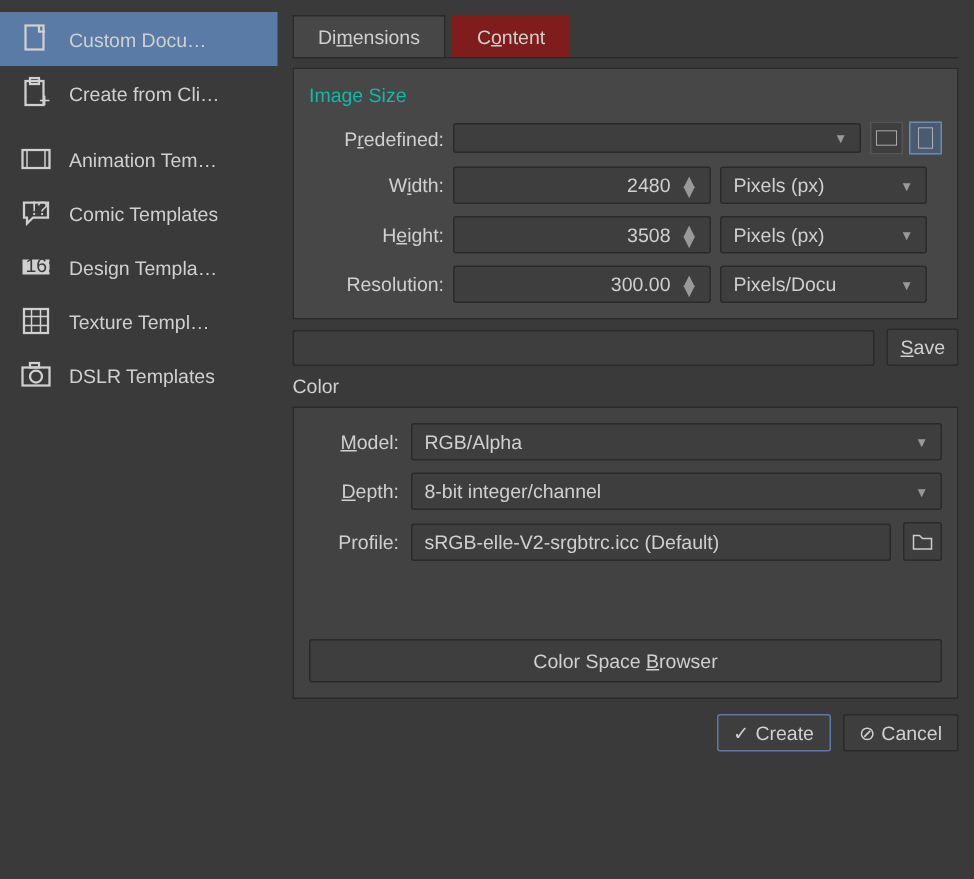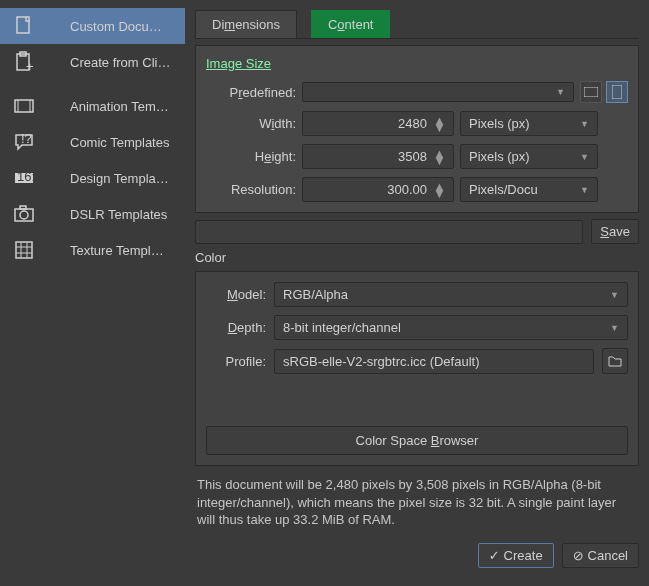--- a/index.html
+++ b/index.html
@@ -1,36 +1,36 @@
 <!DOCTYPE html>
 <html><head>
 <meta charset="utf-8">
 <style>
 * { box-sizing: border-box; margin: 0; padding: 0; font-family: sans-serif; font-size: 13px; }
 body { background: #3a3a3a; color: #d0d0d0; width: 649px; height: 586px; display: flex; }
 .sidebar { width: 185px; background: #3a3a3a; padding: 8px 0; }
 .sidebar-item { display: flex; align-items: center; padding: 6px 12px; gap: 10px; cursor: pointer; white-space: nowrap; overflow: hidden; text-overflow: ellipsis; }
 .sidebar-item.selected { background: #5a7ba6; }
 .sidebar-item .icon { width: 24px; height: 24px; flex-shrink: 0; display: flex; align-items: center; justify-content: center; }
-.sidebar-item .label { overflow: hidden; text-overflow: ellipsis; margin-left: 24px; }
+.sidebar-item .label { overflow: hidden; text-overflow: ellipsis; }
 .sidebar-sep { height: 8px; }
 .main { flex: 1; display: flex; flex-direction: column; padding: 10px; gap: 6px; }
-.tabs { display: flex; gap: 14px; border-bottom: 1px solid #2a2a2a; }
-.tab { padding: 6px 16px; background: #15803d; cursor: pointer; border: 1px solid transparent; border-bottom: none; }
+.tabs { display: flex; gap: 4px; border-bottom: 1px solid #2a2a2a; }
+.tab { padding: 6px 16px; background: #7f1d1d; cursor: pointer; border: 1px solid transparent; border-bottom: none; }
 .tab.active { background: #474747; border-color: #2a2a2a; }
 .tab .ul { text-decoration: underline; }
 .panel { background: #474747; border: 1px solid #2a2a2a; padding: 10px; display: flex; flex-direction: column; gap: 8px; }
-.section-title { margin-bottom: 2px; color: #86efac; text-decoration: underline; }
+.section-title { margin-bottom: 2px; color: #14b8a6; }
 .row { display: flex; align-items: center; gap: 6px; }
 .row .lbl { width: 90px; text-align: right; }
 .ul { text-decoration: underline; }
 .combo, .num, .txt, .btn { background: #3e3e3e; border: 1px solid #2a2a2a; color: #d0d0d0; padding: 4px 8px; border-radius: 2px; }
 .combo { display: flex; align-items: center; justify-content: space-between; cursor: pointer; }
 .combo .arrow { font-size: 9px; color: #999; }
-.num { display: flex; align-items: center; justify-content: flex-end; width: 152px; position: relative; }
+.num { display: flex; align-items: center; justify-content: flex-end; width: 172px; position: relative; }
 .num input { background: transparent; border: none; color: #d0d0d0; text-align: right; width: 100%; outline: none; }
 .num .spin { width: 12px; display: flex; flex-direction: column; margin-left: 6px; font-size: 7px; line-height: 7px; color: #999; }
 .unit { width: 138px; }
 .predef { flex: 1; }
 .icon-toggle { display: flex; gap: 4px; }
 .icon-toggle .tgl { width: 22px; height: 22px; border: 1px solid #555; background: #3e3e3e; display: flex; align-items: center; justify-content: center; cursor: pointer; }
 .icon-toggle .tgl.active { border-color: #6a8ab4; background: #4a5a70; }
 .save-row { display: flex; align-items: center; gap: 8px; }
 .save-row .txt { flex: 1; height: 24px; }
 .color-box { border: 1px solid #2a2a2a; background: #424242; padding: 10px; display: flex; flex-direction: column; gap: 8px; }
@@ -94,38 +94,38 @@
         <svg width="22" height="22" viewBox="0 0 22 22">
           <rect x="2" y="6" width="18" height="10" fill="#d0d0d0"></rect>
           <text x="4" y="14" font-size="7" fill="#3a3a3a">16:10</text>
         </svg>
       </span>
     <span class="label">Design Templa…</span>
   </div>
   <div class="sidebar-item">
     <span class="icon">
         <svg width="22" height="22" viewBox="0 0 22 22">
-          <rect x="2" y="6" width="18" height="12" fill="none" stroke="#d0d0d0" stroke-width="1.5"></rect>
-          <circle cx="11" cy="12" r="4" fill="none" stroke="#d0d0d0" stroke-width="1.5"></circle>
-          <rect x="7" y="3" width="6" height="3" fill="none" stroke="#d0d0d0" stroke-width="1.5"></rect>
-        </svg>
-      </span>
-    <span class="label">DSLR Templates</span>
-  </div>
-  <div class="sidebar-item">
-    <span class="icon">
-        <svg width="22" height="22" viewBox="0 0 22 22">
           <rect x="3" y="3" width="16" height="16" fill="none" stroke="#d0d0d0" stroke-width="1.5"></rect>
           <line x1="3" y1="8" x2="19" y2="8" stroke="#d0d0d0"></line>
           <line x1="3" y1="14" x2="19" y2="14" stroke="#d0d0d0"></line>
           <line x1="8" y1="3" x2="8" y2="19" stroke="#d0d0d0"></line>
           <line x1="14" y1="3" x2="14" y2="19" stroke="#d0d0d0"></line>
         </svg>
       </span>
     <span class="label">Texture Templ…</span>
+  </div>
+  <div class="sidebar-item">
+    <span class="icon">
+        <svg width="22" height="22" viewBox="0 0 22 22">
+          <rect x="2" y="6" width="18" height="12" fill="none" stroke="#d0d0d0" stroke-width="1.5"></rect>
+          <circle cx="11" cy="12" r="4" fill="none" stroke="#d0d0d0" stroke-width="1.5"></circle>
+          <rect x="7" y="3" width="6" height="3" fill="none" stroke="#d0d0d0" stroke-width="1.5"></rect>
+        </svg>
+      </span>
+    <span class="label">DSLR Templates</span>
   </div>
 </div>
 
 <div class="main">
   <div class="tabs">
     <div class="tab active"><span>Di</span><span class="ul">m</span><span>ensions</span></div>
     <div class="tab"><span>C</span><span class="ul">o</span><span>ntent</span></div>
   </div>
 
   <div class="panel">
@@ -226,21 +226,20 @@
         </div>
       <div class="folder-btn">
           <svg width="14" height="12">
             <path d="M1 2 h4 l2 2 h6 v7 h-12 z" fill="none" stroke="#ccc"></path>
           </svg>
         </div>
     </div>
     <div class="csb"><span>Color Space </span><span class="ul">B</span><span>rowser</span></div>
   </div>
 
-  <div class="summary">This document will be 2,480 pixels by 3,508 pixels in RGB/Alpha (8-bit integer/channel), which means the pixel size is 32 bit. A single paint layer will thus take up 33.2 MiB of RAM.</div>
 
   <div class="footer">
     <div class="fbtn primary">
       <span>✓</span>
       <span>Create</span>
     </div>
     <div class="fbtn">
       <span>⊘</span>
       <span>Cancel</span>
     </div>

